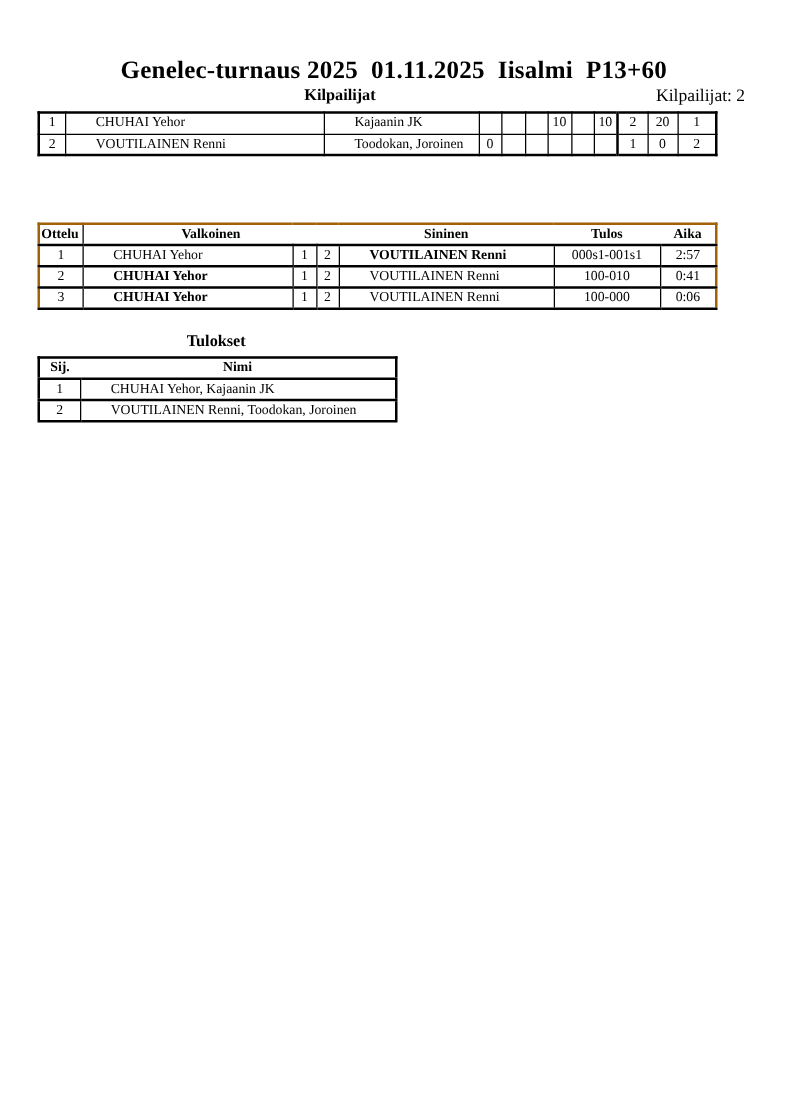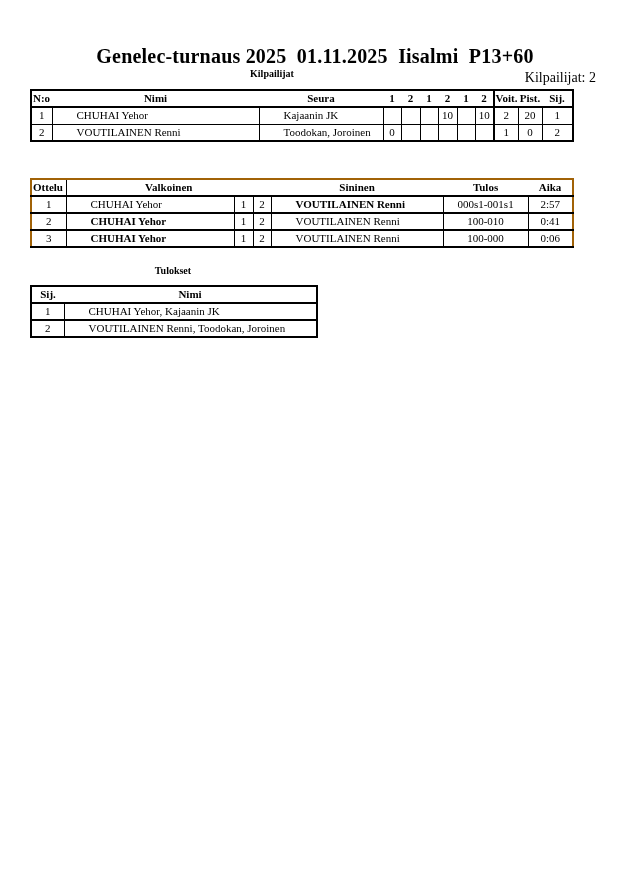--- a/index.html
+++ b/index.html
@@ -5,21 +5,21 @@
   * { margin:0; padding:0; box-sizing:border-box; }
   html,body { background:#ffffff; }
   .page {
     position:relative; width:630px; height:891px; background:#ffffff;
     color:#000; font-family:Liberation Serif, serif; overflow:hidden;
   }
   .main-title {
     position:absolute; top:45px; left:0; width:630px; text-align:center;
     font-size:20px; font-weight:bold; white-space:pre; letter-spacing:0.2px;
   }
-  .sub-heading { position:absolute; font-size:10px; font-weight:bold; text-align:center; }
+  .sub-heading { position:absolute; font-size:13px; font-weight:bold; text-align:center; }
   .sub-kilpailijat { top:68px; left:30px; width:484px; }
   .sub-ottelut    { top:156px; left:30px; width:508px; }
   .sub-tulokset   { top:265px; left:30px; width:286px; }
   .count-note { position:absolute; top:70px; right:34px; font-size:14px; }
 
   table { position:absolute; border-collapse:collapse; table-layout:fixed; background:#fff; }
   th, td {
     font-size:11px; height:17px; overflow:hidden; white-space:nowrap;
     vertical-align:middle; line-height:13px;
   }
@@ -63,34 +63,20 @@
         <col style="width:19px">
         <col style="width:18px">
       <col style="width:19px">
         <col style="width:18px">
         <col style="width:19px">
       <col style="width:24px">
         <col style="width:24px">
         <col style="width:31px">
     </colgroup>
     <tbody>
-        <tr>
-      <th class="hl">N:o</th>
-      <th class="c">Nimi</th>
-      <th class="c">Seura</th>
-      <th class="c">1</th>
-      <th class="c">2</th>
-      <th class="c">1</th>
-      <th class="c">2</th>
-      <th class="c">1</th>
-      <th class="c">2</th>
-      <th class="c grp">Voit.</th>
-      <th class="c">Pist.</th>
-      <th class="c">Sij.</th>
-    </tr>
     <tr>
       <td class="c">1</td>
       <td class="l">CHUHAI Yehor</td>
       <td class="l">Kajaanin JK</td>
       <td class="c"></td>
       <td class="c"></td>
       <td class="c"></td>
       <td class="c">10</td>
       <td class="c"></td>
       <td class="c">10</td>

